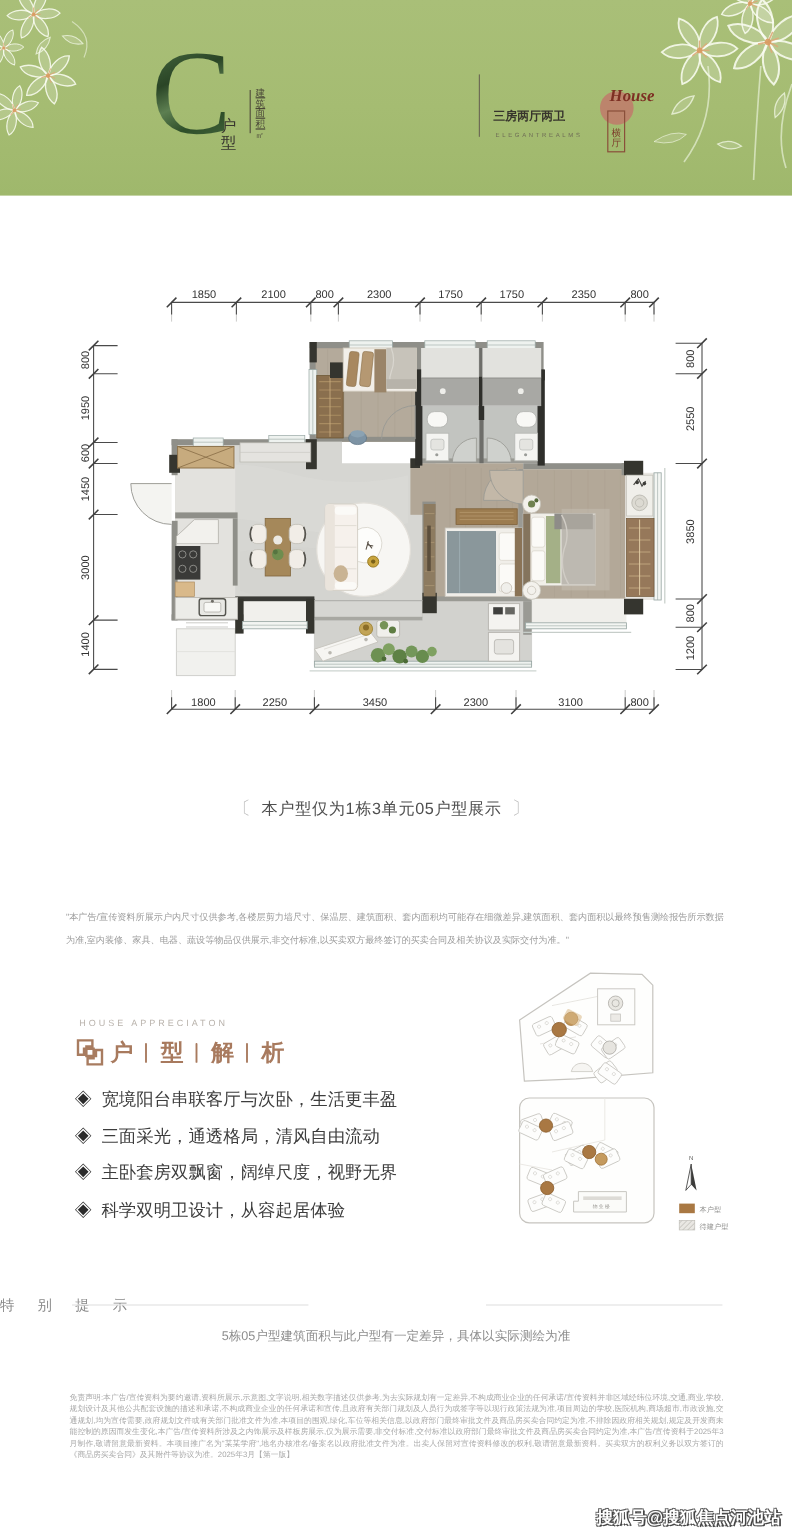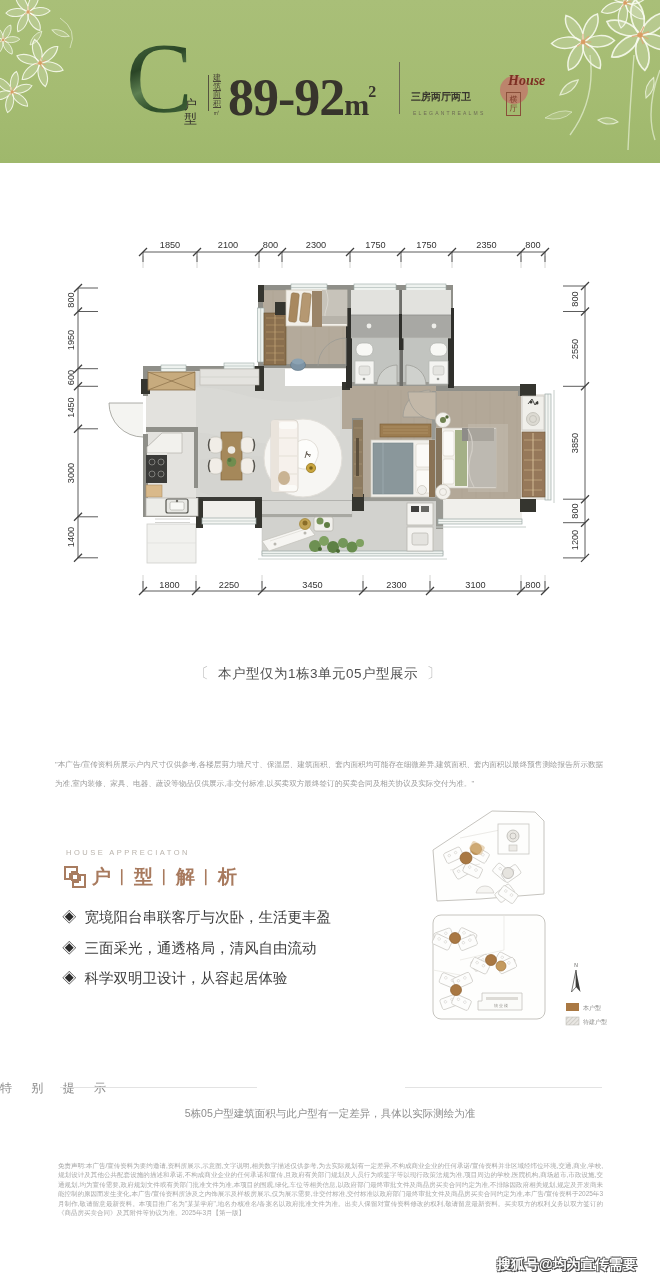--- a/index.html
+++ b/index.html
@@ -58,31 +58,30 @@
 
   <div class="abs" style="left:126px;top:36px;width:64px;height:84px;font-family:'Liberation Serif',serif;font-size:100px;line-height:84px;color:transparent;background:linear-gradient(155deg,#4a6d43 0%,#2a4526 35%,#5d7f51 55%,#2e4e29 75%,#46683f 100%);-webkit-background-clip:text;background-clip:text;">C</div>
 
   <div class="abs" style="left:184px;top:98px;width:14px;font-size:13px;line-height:14px;color:#37352f;font-weight:normal;">户型</div>
 
   <div class="abs" style="left:208px;top:75px;width:1px;height:36px;background:#55523f;"></div>
 
   <div class="abs" style="left:213px;top:74px;width:9px;font-size:8px;line-height:8.5px;color:#4a4738;text-decoration:underline;">建筑面积</div>
   <div class="abs" style="left:213px;top:108px;width:9px;font-size:7px;color:#4a4738;">㎡</div>
 
-  <div class="abs" style="left:228px;top:66px;font-family:'Liberation Serif',serif;font-weight:bold;font-size:52px;line-height:52px;letter-spacing:-1px;color:#37342c;">89-92<span style="font-size:30px;">m</span><span style="font-size:16px;vertical-align:18px;">2</span></div>
 
   <div class="abs" style="left:399px;top:62px;width:1px;height:52px;background:#6e6c55;"></div>
 
   <div class="abs" style="left:411px;top:90px;font-size:10px;font-weight:bold;color:#37342c;letter-spacing:0;">三房两厅两卫</div>
   <div class="abs" style="left:413px;top:110px;font-size:5px;color:#6d6b55;letter-spacing:2.2px;">ELEGANTREALMS</div>
 
   <div class="abs" style="left:500px;top:76px;width:28px;height:28px;border-radius:50%;background:#c2756a;opacity:0.8;"></div>
   <div class="abs" style="left:508px;top:73px;font-size:14px;font-weight:bold;color:#7d2f23;font-family:'Liberation Serif',serif;font-style:italic;">House</div>
 
-  <div class="abs" style="left:506px;top:92px;width:13px;height:20px;border:1px solid #8a4f3a;font-size:8px;line-height:9px;color:#7d3c2b;text-align:center;padding-top:2px;">横厅</div>
+  <div class="abs" style="left:506px;top:92px;width:13px;height:20px;border:1px solid #8a4f3a;font-size:8px;line-height:9px;color:#7d3c2b;text-align:center;padding-top:13px;">横厅</div>
 </div>
 
 <svg class="abs" style="left:0;top:228px;" width="660" height="375" viewBox="0 228 660 375" id="plan" font-family="Liberation Sans, sans-serif">
 <defs>
 <g id="tick">
         <line x1="-4" y1="4" x2="4" y2="-4" stroke="#3f3f3f" stroke-width="1.3"></line>
       </g>
 </defs>
 
 <rect x="261" y="290" width="87" height="78" fill="#b4aa9b"></rect>
@@ -682,20 +681,21 @@
 
 <svg class="abs" style="left:62px;top:864px;" width="26" height="26" viewBox="0 0 26 26">
   <path d="M3,3 h12 v5 h-5 v8 h8 v-5 h5 v12 h-12 v-5 h5 v-8 h-8 v5 h-5 z" fill="none" stroke="#a87c60" stroke-width="2"></path>
 </svg>
 
 <div class="abs" style="left:92px;top:864px;font-size:19px;font-weight:bold;color:#a87a5e;letter-spacing:2px;text-align:center;">户<span class="sep">︱</span>型<span class="sep">︱</span>解<span class="sep">︱</span>析</div>
 
 <div class="abs" style="left:62px;top:909px;width:380px;font-size:14.5px;line-height:17px;color:#3d3d3d;">
   <div style="margin-bottom:13.5px;"><span style="color:#2b2b2b;">◈</span>&nbsp;&nbsp;宽境阳台串联客厅与次卧，生活更丰盈</div>
   <div style="margin-bottom:13.5px;"><span style="color:#2b2b2b;">◈</span>&nbsp;&nbsp;三面采光，通透格局，清风自由流动</div>
+  <div style="margin-bottom:13.5px;"><span style="color:#2b2b2b;">◈</span>&nbsp;&nbsp;主卧套房双飘窗，阔绰尺度，视野无界</div>
   <div><span style="color:#2b2b2b;">◈</span>&nbsp;&nbsp;科学双明卫设计，从容起居体验</div>
 </div>
 
 <svg class="abs" style="left:420px;top:800px;" width="240" height="250" viewBox="0 0 240 250" id="site" font-family="Liberation Sans, sans-serif">
 <defs>
 <pattern id="hatch" width="3" height="3" patternUnits="userSpaceOnUse" patternTransform="rotate(45)">
         <rect width="3" height="3" fill="#e9e7e3"></rect>
         <line x1="0" y1="0" x2="0" y2="3" stroke="#b9b7b1" stroke-width="1"></line>
       </pattern>
 <g id="petal">
@@ -783,13 +783,13 @@
 
 <div class="abs" style="left:0;top:1080px;width:600px;text-align:left;font-size:12px;letter-spacing:8px;color:#8a8a8a;">特 别 提 示</div>
 
 <div class="abs" style="left:60px;top:1087px;width:197px;height:1px;background:#e3e3e3;"></div>
 <div class="abs" style="left:405px;top:1087px;width:197px;height:1px;background:#e3e3e3;"></div>
 
 <div class="abs" style="left:0;top:1107px;width:660px;text-align:center;font-size:10.5px;color:#8d8d8d;">5栋05户型建筑面积与此户型有一定差异，具体以实际测绘为准</div>
 
 <div class="abs" style="left:58px;top:1161px;width:545px;font-size:6.5px;line-height:9.4px;color:#a9a9a9;text-align:justify;" id="legal">免责声明:本广告/宣传资料为要约邀请,资料所展示,示意图,文字说明,相关数字描述仅供参考,为去实际规划有一定差异,不构成商业企业的任何承诺/宣传资料并非区域经纬位环境,交通,商业,学校,规划设计及其他公共配套设施的描述和承诺,不构成商业企业的任何承诺和宣传,且政府有关部门规划及人员行为或签字等以现行政策法规为准,项目周边的学校,医院机构,商场超市,市政设施,交通规划,均为宣传需要,政府规划文件或有关部门批准文件为准,本项目的围观,绿化,车位等相关信息,以政府部门最终审批文件及商品房买卖合同约定为准,不排除因政府相关规划,规定及开发商未能控制的原因而发生变化,本广告/宣传资料所涉及之内饰展示及样板房展示,仅为展示需要,非交付标准,交付标准以政府部门最终审批文件及商品房买卖合同约定为准,本广告/宣传资料于2025年3月制作,敬请留意最新资料。本项目推广名为"某某学府",地名办核准名/备案名以政府批准文件为准。出卖人保留对宣传资料修改的权利,敬请留意最新资料。买卖双方的权利义务以双方签订的《商品房买卖合同》及其附件等协议为准。2025年3月【第一版】</div>
 
-<div class="abs" style="left:497px;top:1256px;white-space:nowrap;font-size:14px;font-weight:bold;color:#ffffff;letter-spacing:0;text-shadow:1.4px 1.4px 0 #454545, -0.7px -0.7px 0 #606060, 0.7px -0.7px 0 #555, -0.7px 0.7px 0 #555;">搜狐号@均为宣传需要</div>
+<div class="abs" style="left:497px;top:1256px;white-space:nowrap;font-size:14px;font-weight:bold;color:#ffffff;letter-spacing:0;text-shadow:1.4px 1.4px 0 #454545, -0.7px -0.7px 0 #606060, 0.7px -0.7px 0 #555, -0.7px 0.7px 0 #555;">搜狐号@搜狐焦点河池站</div>
 
 </body></html>

